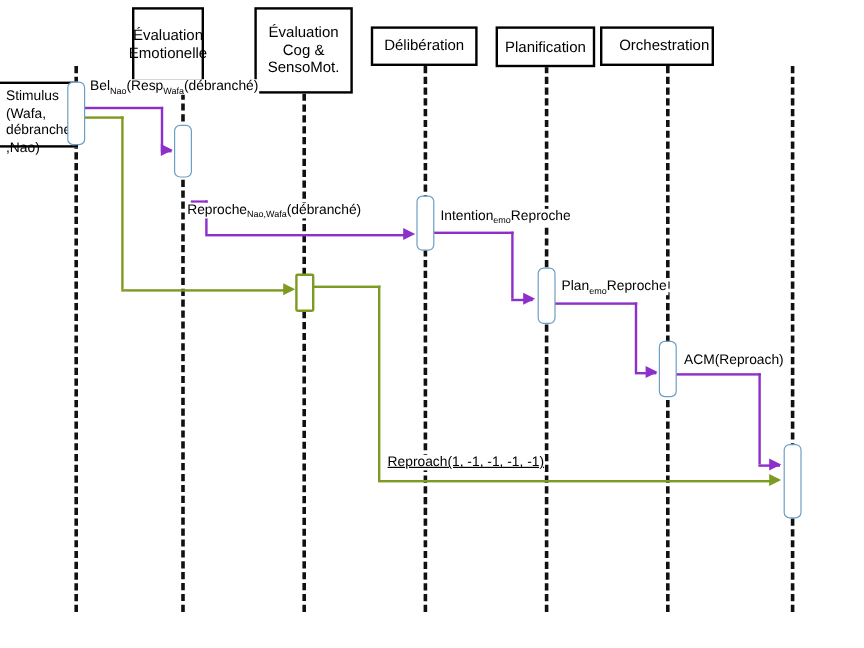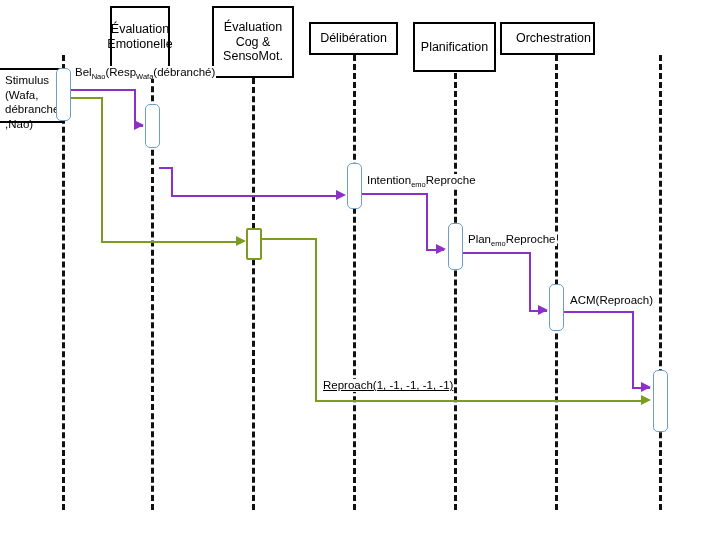--- a/index.html
+++ b/index.html
@@ -65,21 +65,21 @@
     </div>
 
   <div class="actor" style="left:309px; top:22px; width:89px;  height:33px;">
     <span>Délibération</span>
     </div>
 
   <div class="actor" style="left:212px; top:6px;  width:82px;  height:72px;">
     <span>Évaluation Cog &amp; SensoMot.</span>
     </div>
 
-  <div class="actor" style="left:413px; top:22px; width:83px;  height:50px;">
+  <div class="actor" style="left:413px; top:22px; width:83px;  height:34px;">
     <span>Planification</span>
     </div>
 
   <div class="actor" style="left:500px; top:22px; width:95px;  height:33px;padding-left:16px;">
     <span>Orchestration</span>
     </div>
 
 
   <div class="note" style="left:-2px; top:68px; width:67px; height:55px;">
     <span>Stimulus (Wafa, débranche ,Nao)</span>
@@ -125,20 +125,23 @@
 
   <div class="seg h purple" style="left:563px; top:311px; width:71px;"></div>
   <div class="seg v purple" style="left:632px; top:311px; height:76px;"></div>
   <div class="seg h purple" style="left:632px; top:387px; width:18px;"></div>
   <div class="head purple" style="left:641px; top:382px;"></div>
 
   <div class="lbl" style="left:74px; top:66px;">
     <span>Bel</span><sub>Nao</sub><span>(Resp</span><sub>Wafa</sub><span>(débranché)</span>
   </div>
 
+  <div class="lbl" style="left:155px; top:169px;">
+    <span>Reproche</span><sub>Nao,Wafa</sub><span>(débranché)</span>
+  </div>
 
   <div class="lbl" style="left:366px; top:174px;">
     <span>Intention</span><sub>emo</sub><span>Reproche</span>
   </div>
 
   <div class="lbl" style="left:467px; top:233px;">
     <span>Plan</span><sub>emo</sub><span>Reproche</span>
   </div>
 
   <div class="lbl" style="left:569px; top:294px;text-align:center;">

